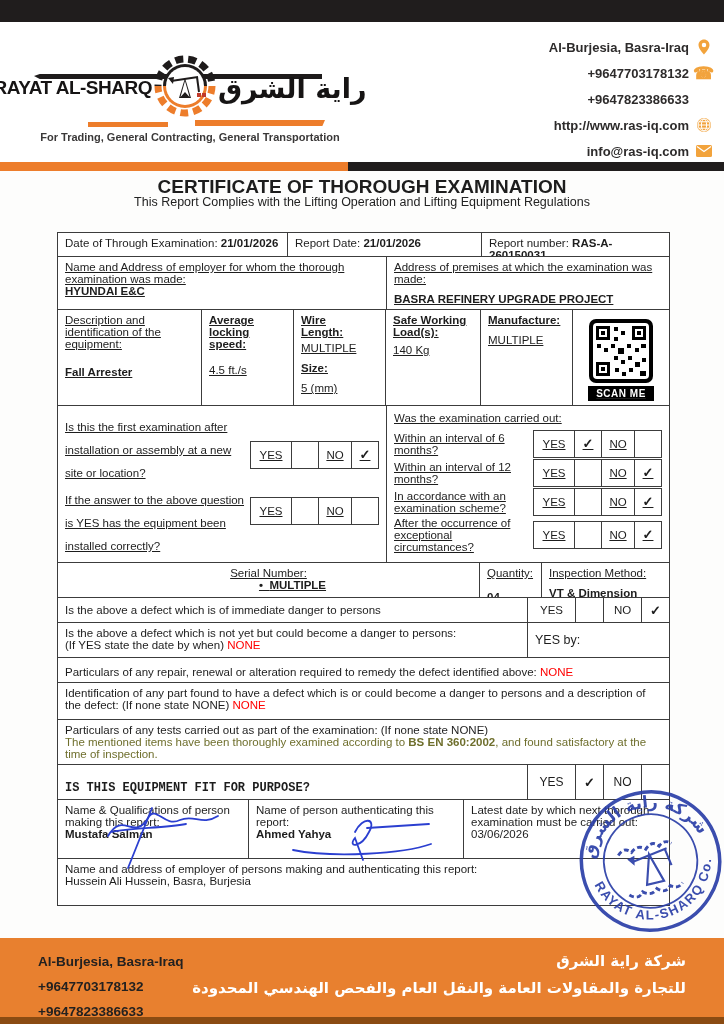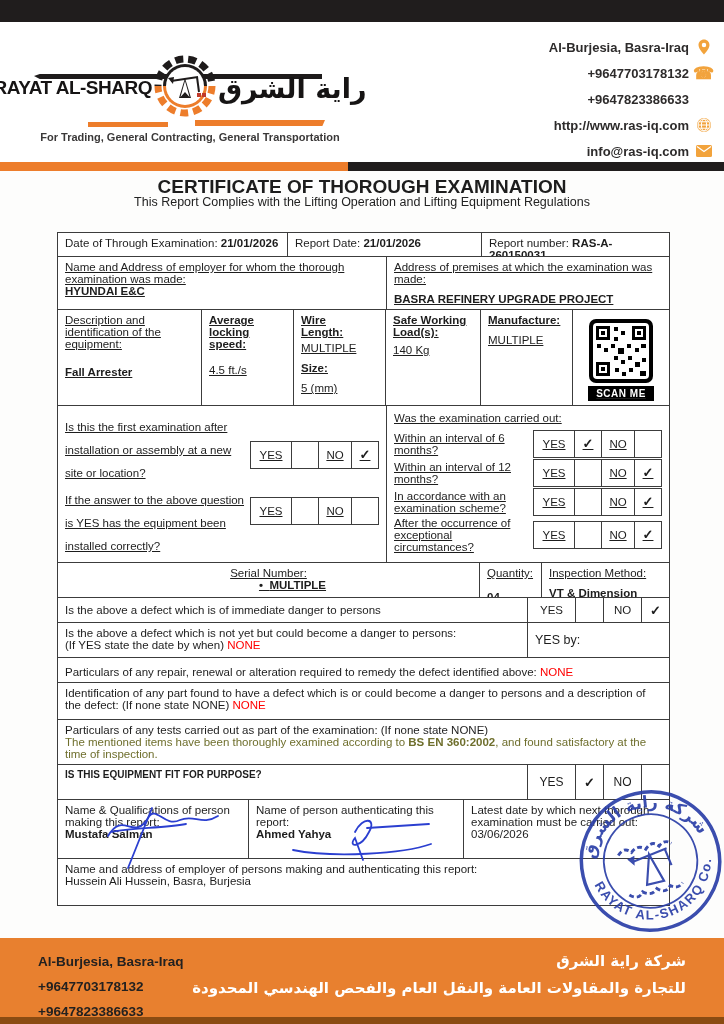--- a/index.html
+++ b/index.html
@@ -375,21 +375,21 @@
     </div>
 
     <div class="row" style="min-height:36px;justify-content:flex-end;">
       <div class="cell" style="flex:1;border-left:none;">
         <div>Particulars of any tests carried out as part of the examination: (If none state NONE)</div>
         <div class="olive"><span>The mentioned items have been thoroughly examined according to </span><span class="b">BS EN 360:2002</span><span>, and found satisfactory at the time of inspection.</span></div>
       </div>
     </div>
 
     <div class="row" style="min-height:34px;">
-      <div class="cell b" style="flex:1;border-left:none;display:flex;align-items:flex-start;font-size:10px;">
+      <div class="cell b" style="flex:1;border-left:none;display:flex;align-items:flex-end;font-size:12px;font-family:Liberation Mono, monospace;">
         <span>IS THIS EQUIPMENT FIT FOR PURPOSE?</span>
       </div>
       <div class="dcell d-yes" style="font-size:12px;">YES</div>
       <div class="dcell d-c1 chk">✓</div>
       <div class="dcell d-no" style="font-size:12px;">NO</div>
       <div class="dcell d-c2 chk"></div>
     </div>
 
     <div class="row" style="min-height:58px;">
       <div class="cell" style="width:190px;position:relative;">

